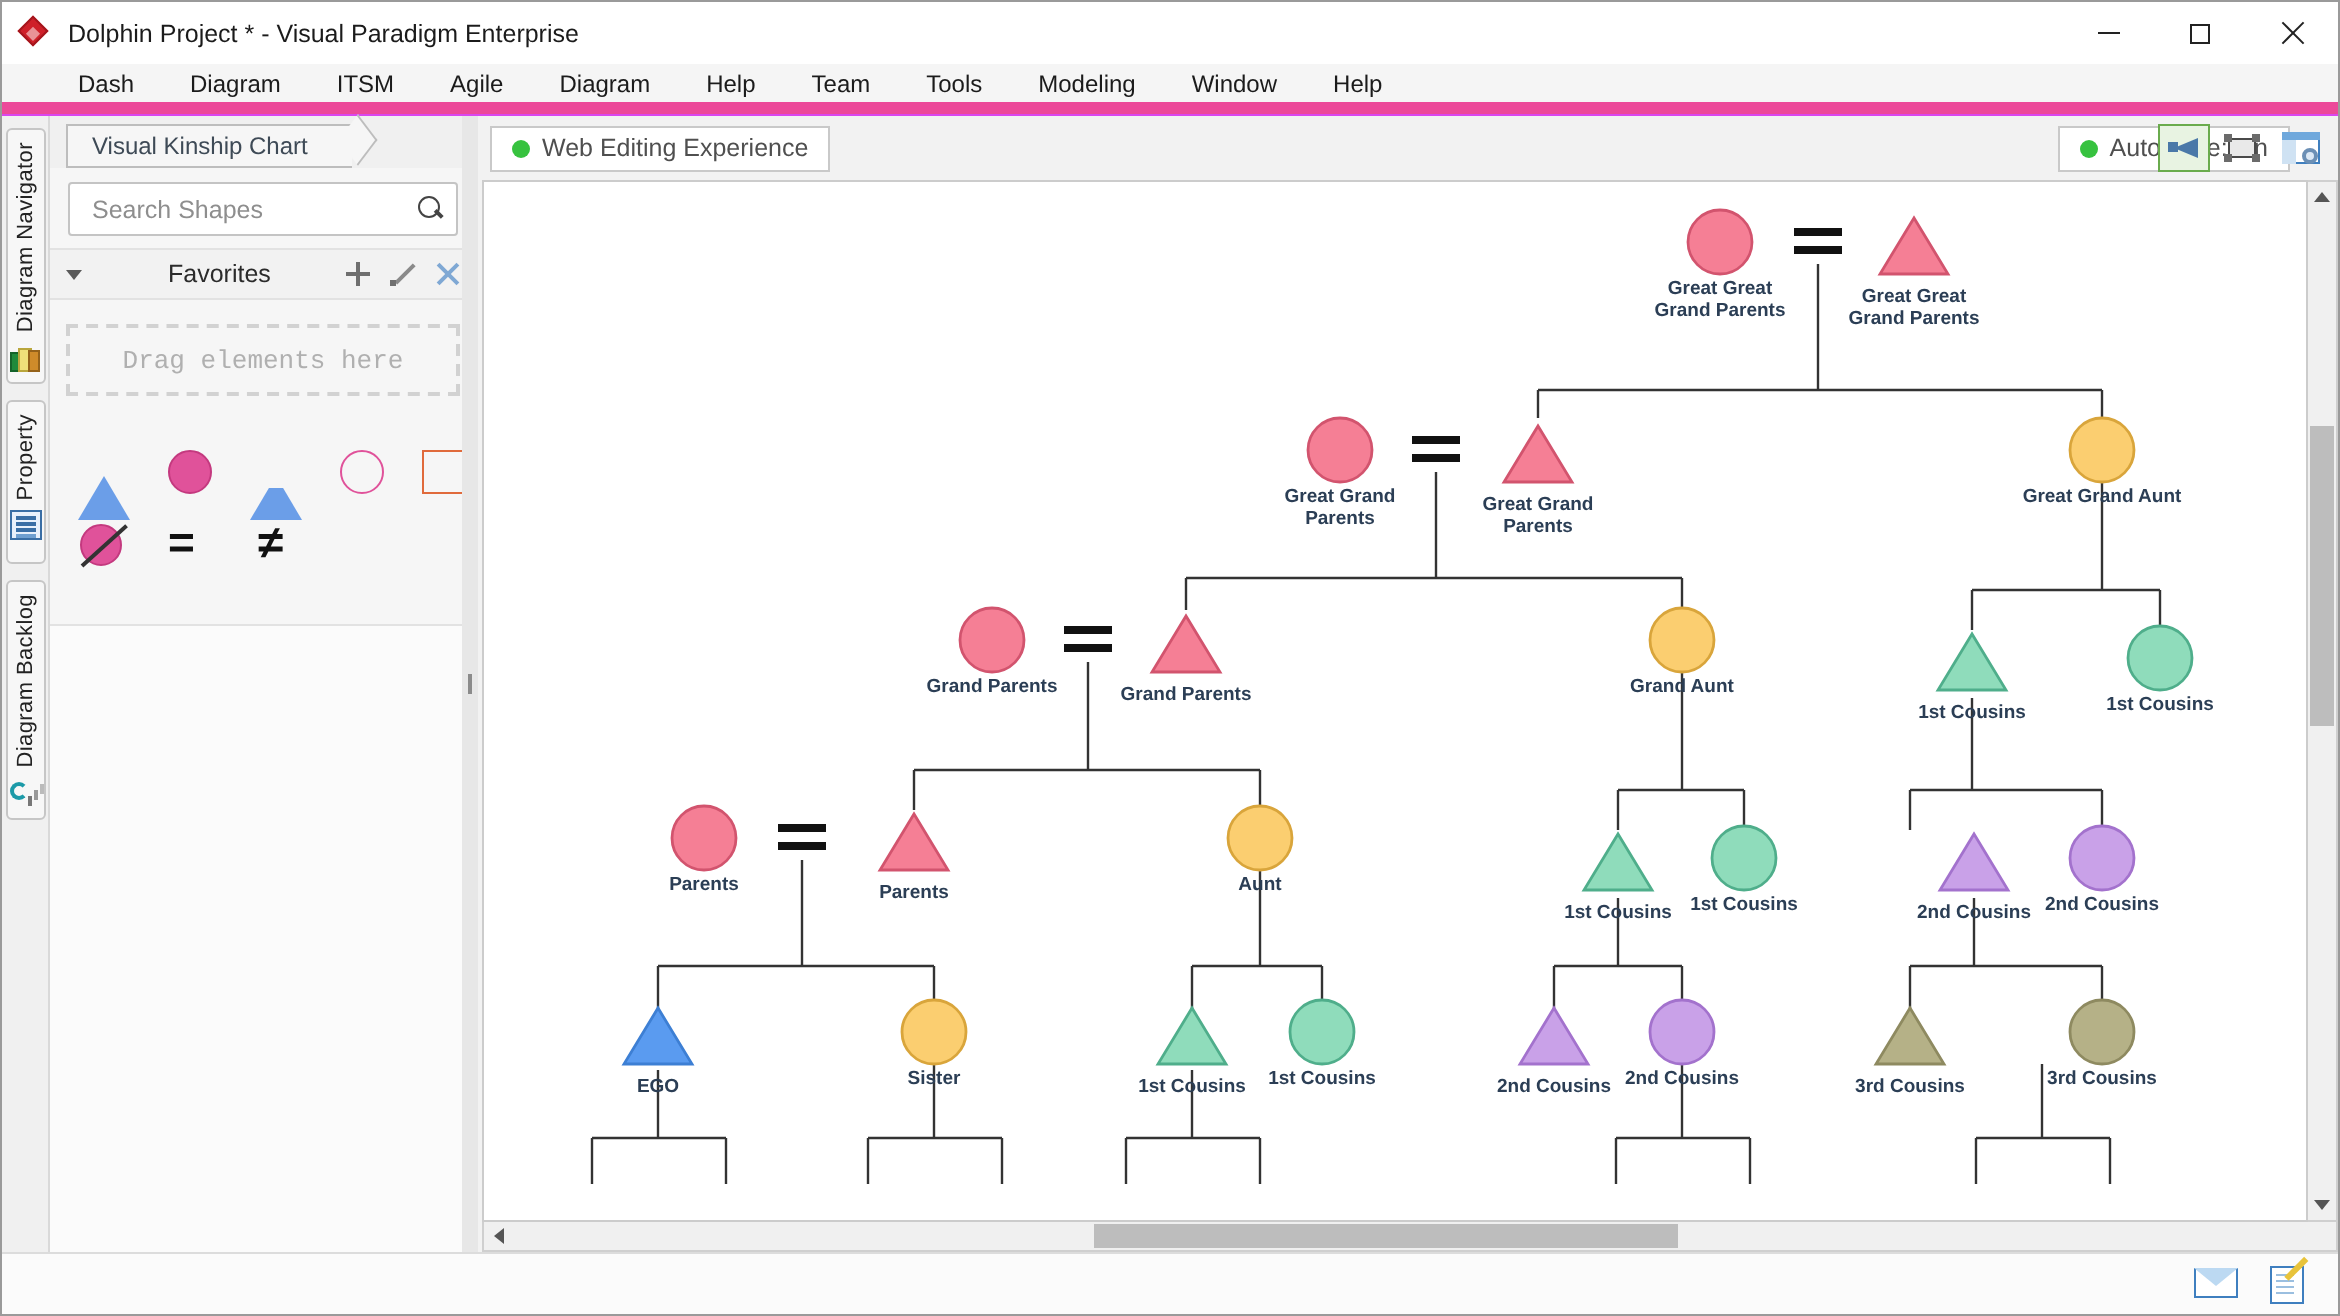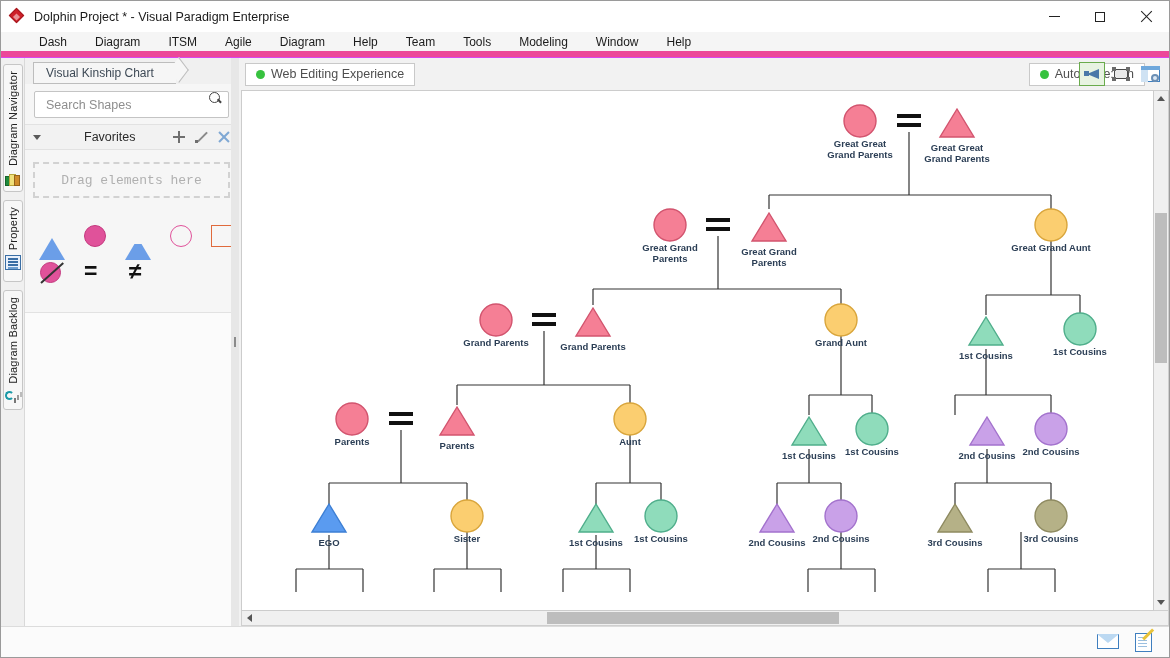--- a/index.html
+++ b/index.html
@@ -72,21 +72,21 @@
     font-size:12px; color:#3e4a56;
   }
   .doc-tab::after {
     content:""; position:absolute; right:-11px; top:-1px; width:15px; height:15px;
     background:#f6f6f6; border-top:1px solid #bdbdbd; border-right:1px solid #bdbdbd;
     transform:rotate(45deg) skew(8deg,8deg); transform-origin:center;
   }
   .search-wrap { padding:7px 9px 6px 9px; background:#f6f6f6; display:flex; align-items:center; }
   .search-box {
     flex:1; height:27px; background:#fff; border:1px solid #c4c4c4; border-radius:2px;
-    display:flex; padding:0 6px 0 9px;
+    display:flex; align-items:center; padding:0 6px 0 9px;
   }
   .search-box input {
     border:none; outline:none; flex:1; font-size:12.5px; color:#7b7b7b;
     font-family:"Liberation Sans", sans-serif; background:transparent;
   }
   .search-box input::placeholder { color:#8e8e8e; }
   .mag { width:13px; height:13px; position:relative; }
   .mag::before{content:"";position:absolute;left:0;top:0;width:9px;height:9px;border:1.5px solid #444;border-radius:50%;}
   .mag::after{content:"";position:absolute;left:8px;top:8px;width:5px;height:1.6px;background:#444;transform:rotate(45deg);}
   .kebab { width:14px; height:18px; margin-left:5px; display:flex; flex-direction:column; align-items:center; justify-content:center; gap:2px; }

